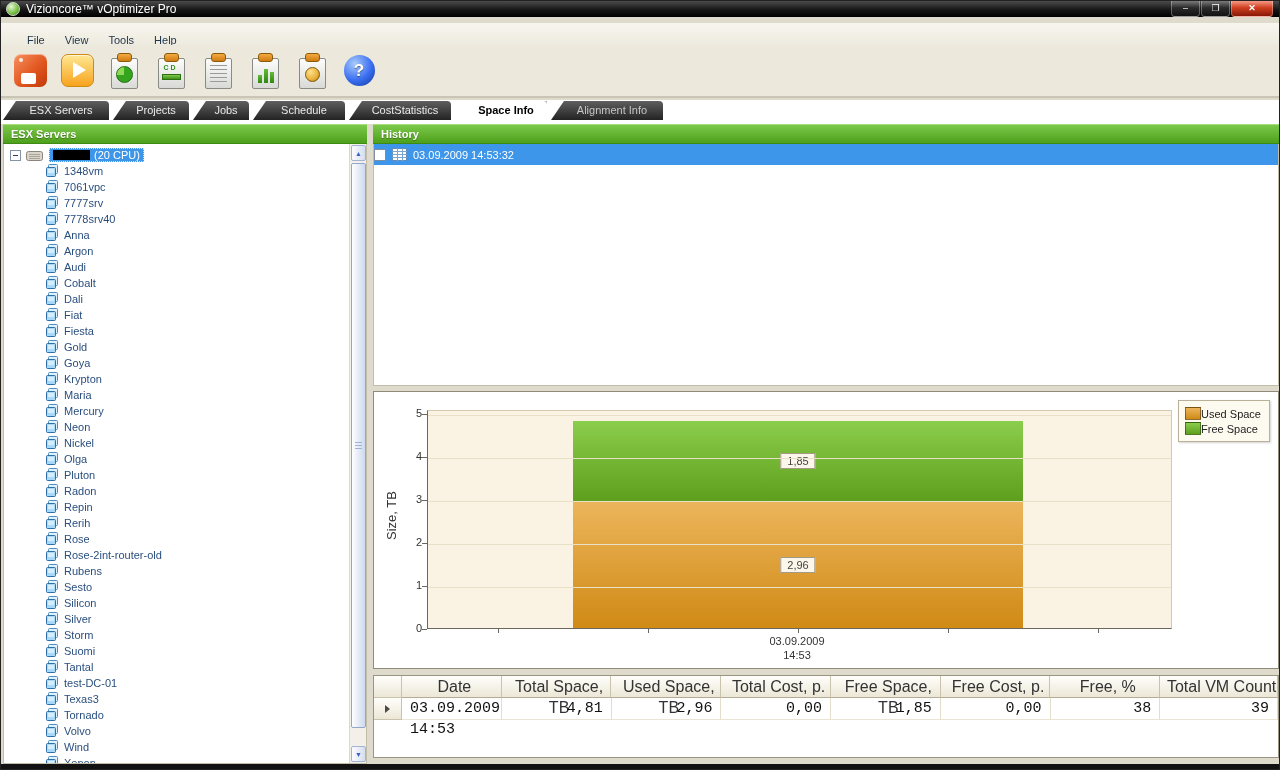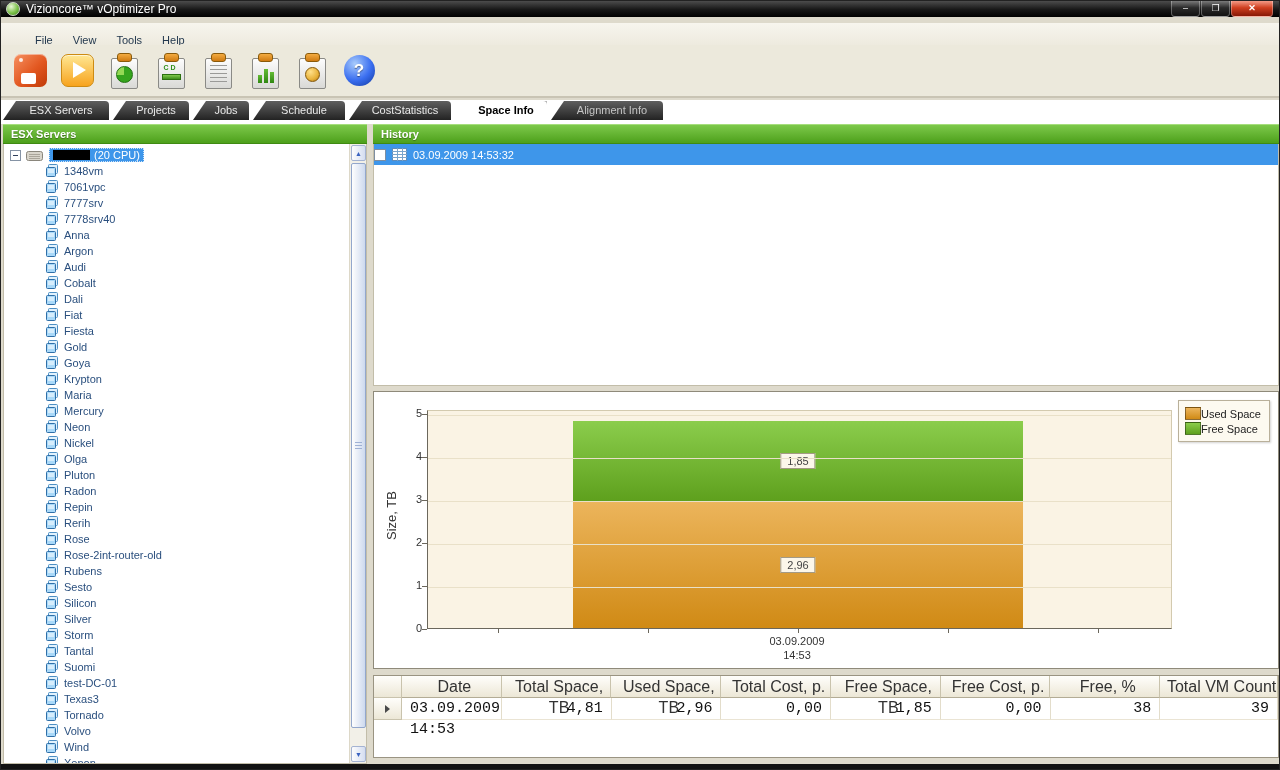--- a/index.html
+++ b/index.html
@@ -15,21 +15,21 @@
   .win-controls { position:absolute; right:6px; top:0; display:flex; gap:1px; }
   .win-btn { height:16px; border-radius:0 0 4px 4px; color:#fff; font-size:9px; line-height:15px;
     text-align:center; border:1px solid rgba(255,255,255,.3); border-top:none;
     background:linear-gradient(#7a7a7a,#2b2b2b 45%,#111); cursor:default; }
   .win-btn.min, .win-btn.res { width:29px; }
   .win-btn.close { width:42px; background:linear-gradient(#f49a86,#cf3f20 45%,#871806); font-weight:bold; }
 
   
   .menubar { position:absolute; top:22px; left:0; right:0; height:34px;
     background:linear-gradient(#f7f5ee,#e9e5d7); border-bottom:1px solid #d2cdbd;
-    display:flex; align-items:center; padding-left:24px; }
+    display:flex; align-items:center; padding-left:16px; }
   .menu-item { font-size:11px; color:#23384e; padding:3px 10px; }
   .menu-item .mkey { text-decoration:underline; }
 
   
   .toolbar { position:absolute; top:44px; left:0; right:0; height:53px; background:#ece9dc;
     border-bottom:2px solid #c9c4b4; display:flex; align-items:center; padding-left:10px; gap:9px; }
   .tbtn { width:38px; height:42px; display:flex; align-items:center; justify-content:center; }
   .icon-save { width:33px; height:33px; border-radius:7px; position:relative;
     background:linear-gradient(135deg,#f69161,#e25720 55%,#c03a07); box-shadow:inset 0 1px 0 rgba(255,255,255,.45); }
   .icon-save::before { content:""; position:absolute; bottom:3px; left:7px; width:15px; height:11px; background:#fff; border-radius:2px; }
@@ -539,31 +539,31 @@
     <span class="tree-label">Storm</span>
   </div>
             <div class="tree-item">
     <span class="vm-icon">
       <svg width="14" height="14" viewBox="0 0 14 14">
                   <rect x="3.5" y="0.5" width="9" height="9" rx="1" fill="#e2f2fd" stroke="#4d8fc4"></rect>
                   <rect x="1.5" y="3.5" width="9" height="9" rx="1" fill="#a9d9f9" stroke="#2f6fa8"></rect>
                   <rect x="3" y="5" width="6" height="4" fill="#d7edfc"></rect>
                 </svg>
     </span>
+    <span class="tree-label">Suomi</span>
+  </div>
+            <div class="tree-item">
+    <span class="vm-icon">
+      <svg width="14" height="14" viewBox="0 0 14 14">
+                  <rect x="3.5" y="0.5" width="9" height="9" rx="1" fill="#e2f2fd" stroke="#4d8fc4"></rect>
+                  <rect x="1.5" y="3.5" width="9" height="9" rx="1" fill="#a9d9f9" stroke="#2f6fa8"></rect>
+                  <rect x="3" y="5" width="6" height="4" fill="#d7edfc"></rect>
+                </svg>
+    </span>
     <span class="tree-label">Tantal</span>
-  </div>
-            <div class="tree-item">
-    <span class="vm-icon">
-      <svg width="14" height="14" viewBox="0 0 14 14">
-                  <rect x="3.5" y="0.5" width="9" height="9" rx="1" fill="#e2f2fd" stroke="#4d8fc4"></rect>
-                  <rect x="1.5" y="3.5" width="9" height="9" rx="1" fill="#a9d9f9" stroke="#2f6fa8"></rect>
-                  <rect x="3" y="5" width="6" height="4" fill="#d7edfc"></rect>
-                </svg>
-    </span>
-    <span class="tree-label">Suomi</span>
   </div>
             <div class="tree-item">
     <span class="vm-icon">
       <svg width="14" height="14" viewBox="0 0 14 14">
                   <rect x="3.5" y="0.5" width="9" height="9" rx="1" fill="#e2f2fd" stroke="#4d8fc4"></rect>
                   <rect x="1.5" y="3.5" width="9" height="9" rx="1" fill="#a9d9f9" stroke="#2f6fa8"></rect>
                   <rect x="3" y="5" width="6" height="4" fill="#d7edfc"></rect>
                 </svg>
     </span>
     <span class="tree-label">test-DC-01</span>

